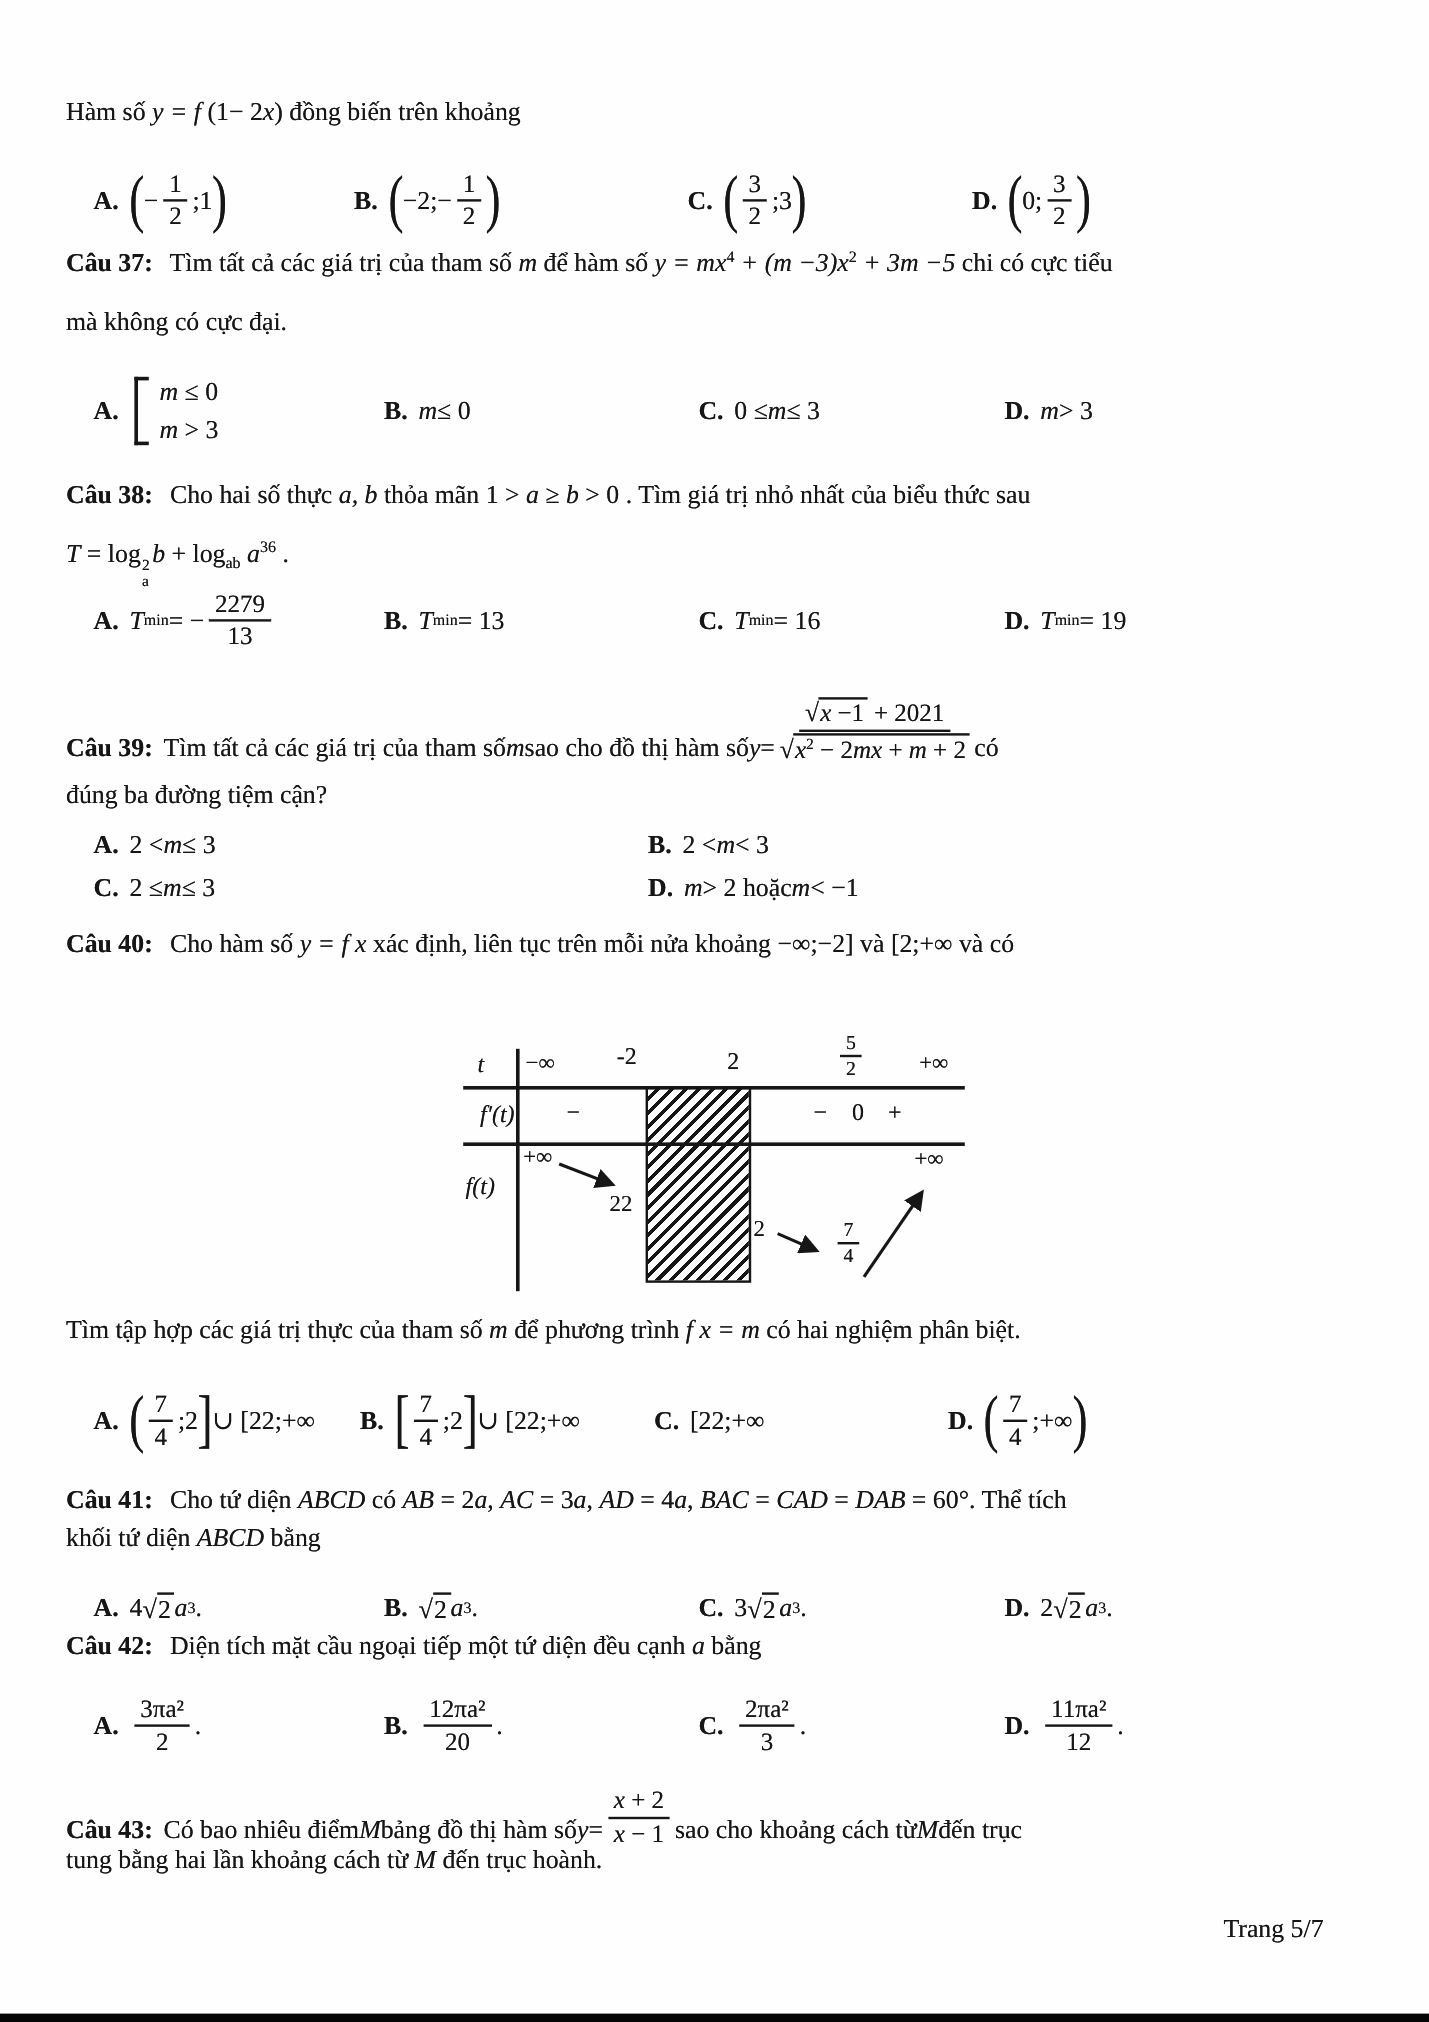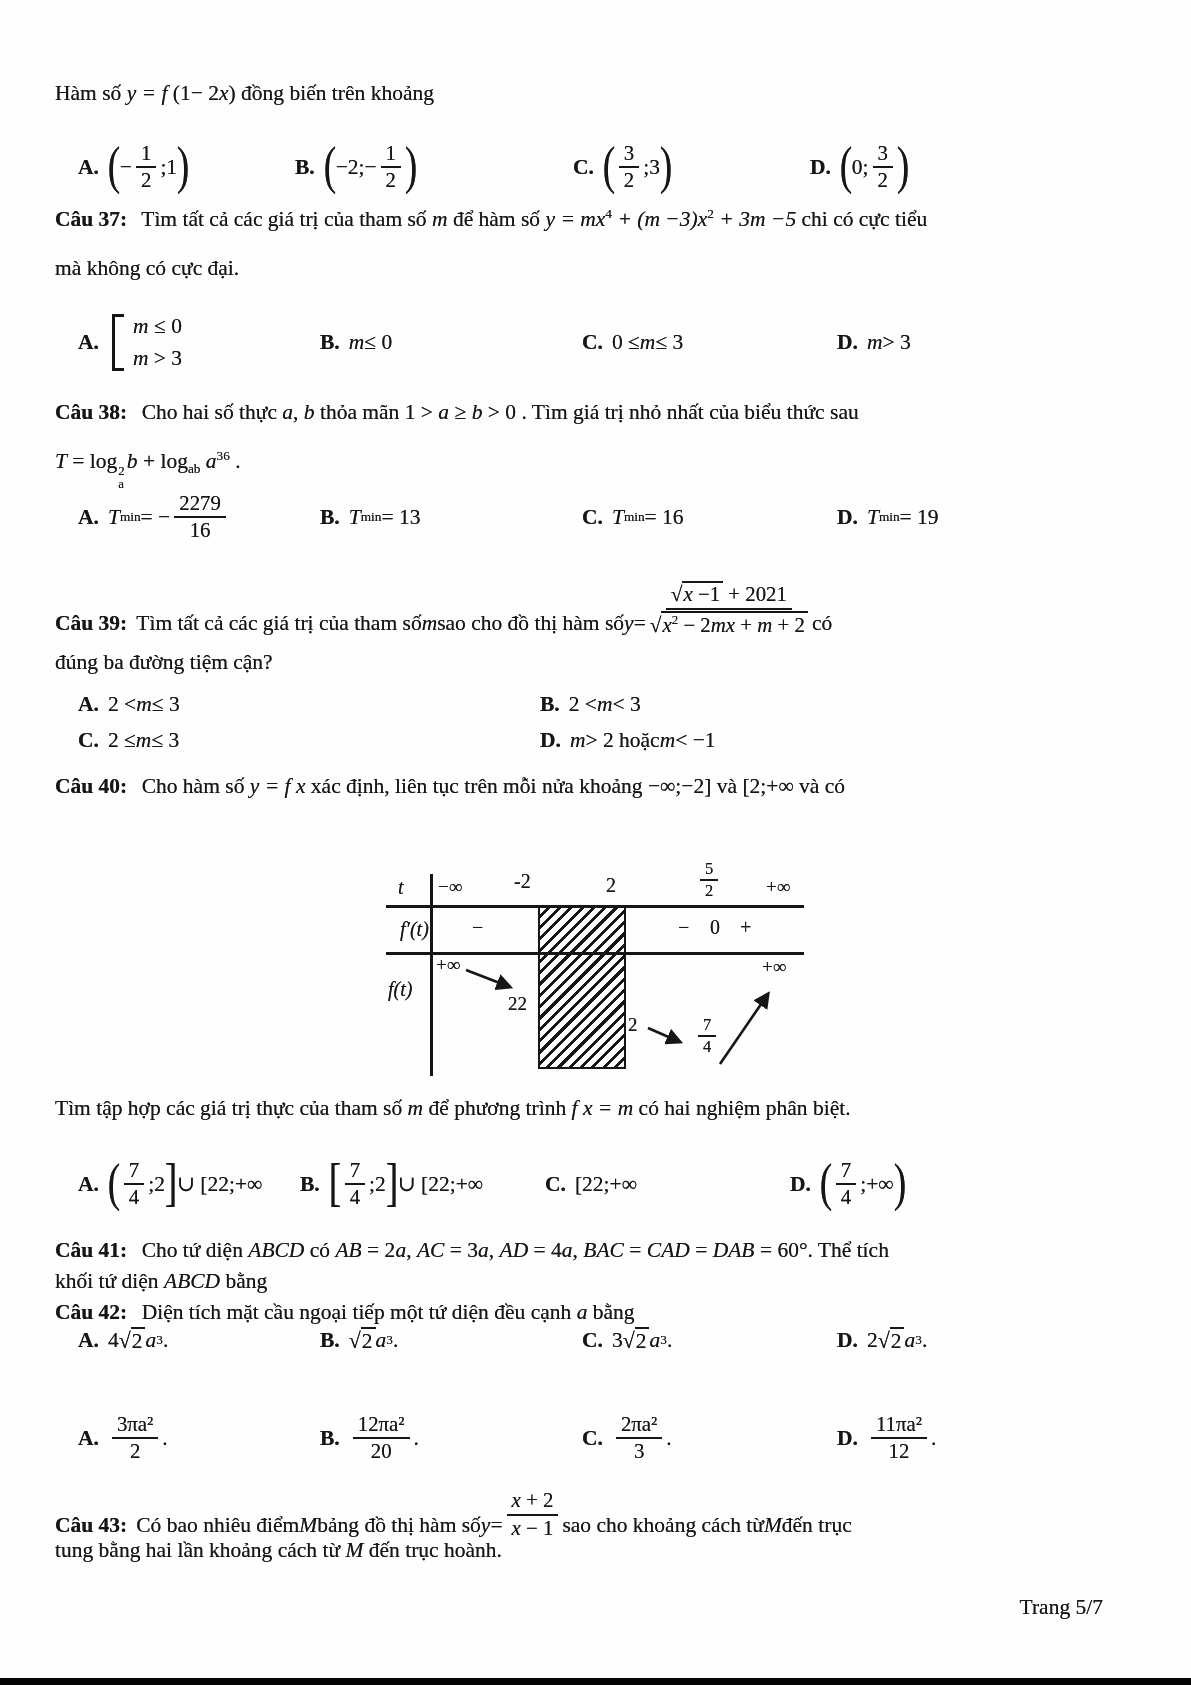--- a/index.html
+++ b/index.html
@@ -24,21 +24,21 @@
   .ss{display:inline-flex;flex-direction:column;align-items:flex-start;font-size:.6em;line-height:1.05;vertical-align:-.5em;margin:0 2px 0 1px;}
   .frac{display:inline-flex;flex-direction:column;align-items:center;vertical-align:middle;margin:0 4px;line-height:1.12;font-size:.97em;}
   .frac .num{border-bottom:2px solid currentColor;padding:0 5px 1px;}
   .frac .den{padding-top:1px;}
   .sqrt{display:inline-flex;align-items:baseline;}
   .rad{font-size:1.02em;}
   .vinc{border-top:2px solid currentColor;padding:0 3px 0 1px;}
   .big{font-size:2.5em;font-weight:400;display:inline-block;transform:scaleX(.7);line-height:1;margin:0 -3px;position:relative;top:-1px;}
   .sys{display:inline-flex;align-items:center;margin-left:4px;}
   .sysbr{align-self:stretch;width:9px;border-left:3px solid currentColor;border-top:3px solid currentColor;border-bottom:3px solid currentColor;margin-right:9px;}
-  .syscol{display:inline-flex;flex-direction:column;gap:7px;align-items:center;}
+  .syscol{display:inline-flex;flex-direction:column;gap:7px;}
   .sysline{white-space:nowrap;}
   
   .bbt{position:absolute;left:380px;top:866px;width:424px;height:210px;font-size:20px;}
   .bbt-vline{position:absolute;left:50px;top:8px;height:202px;width:2.5px;background:#161616;}
   .bbt-hline{position:absolute;left:6px;right:0;height:2.5px;background:#161616;}
   .bbt-hatch{position:absolute;left:158px;top:39px;width:84px;height:160px;border:2.5px solid #161616;
     background:repeating-linear-gradient(135deg,rgba(0,0,0,0) 0 5px,#161616 5px 8px);}
   .bbt-cell{position:absolute;line-height:1.15;white-space:nowrap;}
   .it{font-style:italic;}
   .sm{font-size:19px;}
@@ -135,21 +135,21 @@
         <span class="ssb">a</span>
       </span><span class="mi">b</span><span class="mt"> + log</span><sub class="msub">ab</sub><span class="mt"> </span><span class="mi">a</span><sup class="msup">36</sup><span class="mt"> .</span></div>
   <div class="opts cols-std" style="top:487px;height:60px">
     <div class="opt">
         <span class="mb">A.</span>
         <span class="mi">T</span>
         <sub class="msub">min</sub>
         <span class="mt"> = −</span>
         <span class="frac">
           <span class="num"><span class="mt">2279</span></span>
-          <span class="den"><span class="mt">16</span></span>
+          <span class="den"><span class="mt">13</span></span>
         </span>
       </div>
     <div class="opt">
         <span class="mb">B.</span>
         <span class="mi">T</span>
         <sub class="msub">min</sub>
         <span class="mt"> = 13</span>
       </div>
     <div class="opt">
         <span class="mb">C.</span>
@@ -339,21 +339,21 @@
         <span class="sqrt">
           <span class="rad">√</span>
           <span class="vinc"><span class="mt">2</span></span>
         </span>
         <span class="mi">a</span>
         <sup class="msup">3</sup>
         <span class="mt">.</span>
       </div>
   </div>
 
-  <div class="line" style="top:1299px"><span class="mb">Câu 42:</span><span class="mt"> Diện tích mặt cầu ngoại tiếp một tứ diện đều cạnh </span><span class="mi">a</span><span class="mt"> bằng</span></div>
+  <div class="line" style="top:1358px"><span class="mb">Câu 42:</span><span class="mt"> Diện tích mặt cầu ngoại tiếp một tứ diện đều cạnh </span><span class="mi">a</span><span class="mt"> bằng</span></div>
   <div class="opts cols-std" style="top:1406px;height:64px">
     <div class="opt">
         <span class="mb">A.</span>
         <span class="mt"> </span>
         <span class="frac">
           <span class="num"><span class="mt">3πa²</span></span>
           <span class="den"><span class="mt">2</span></span>
         </span>
         <span class="mt">.</span>
       </div>

